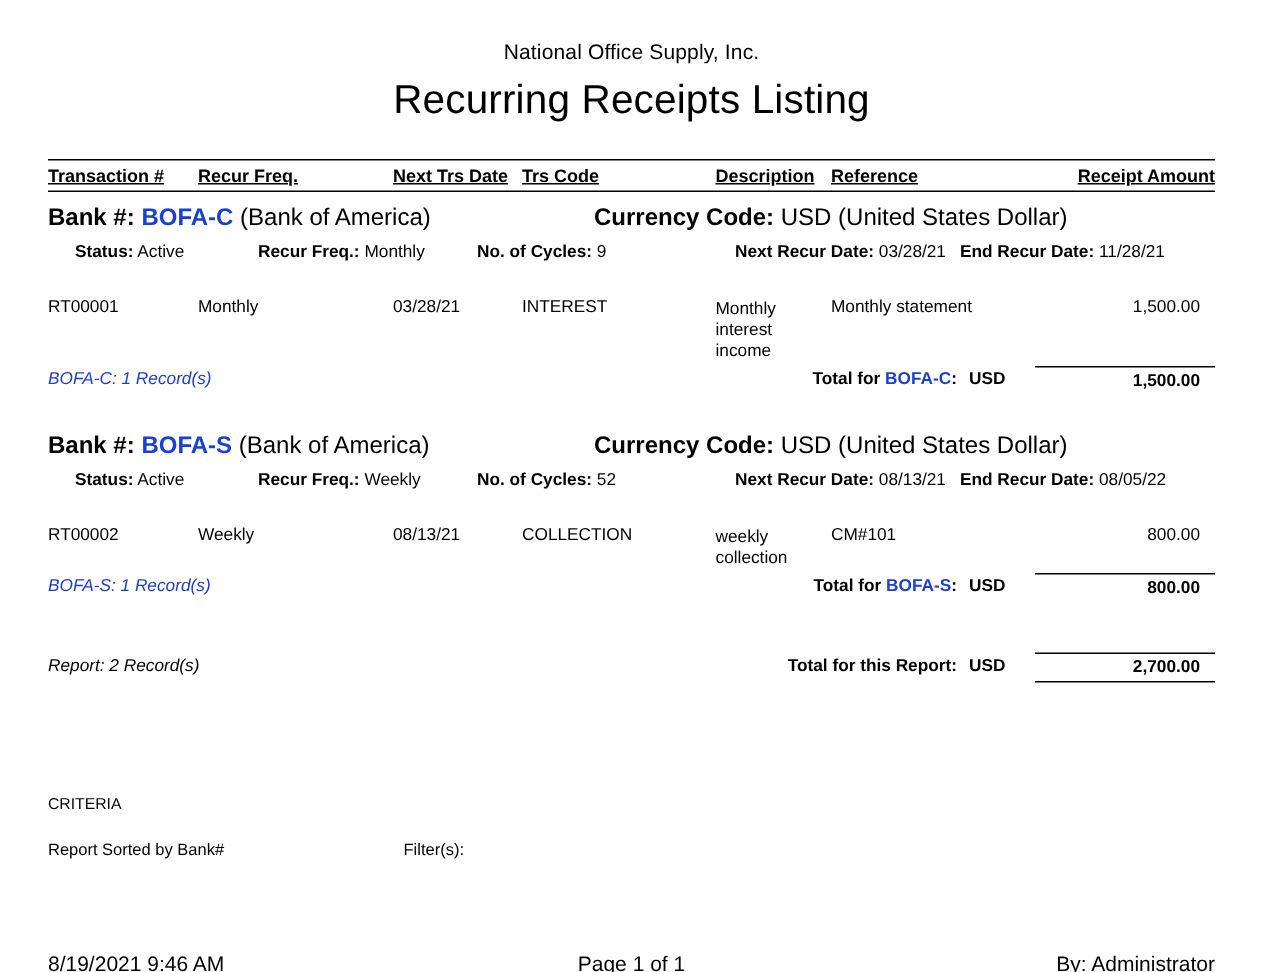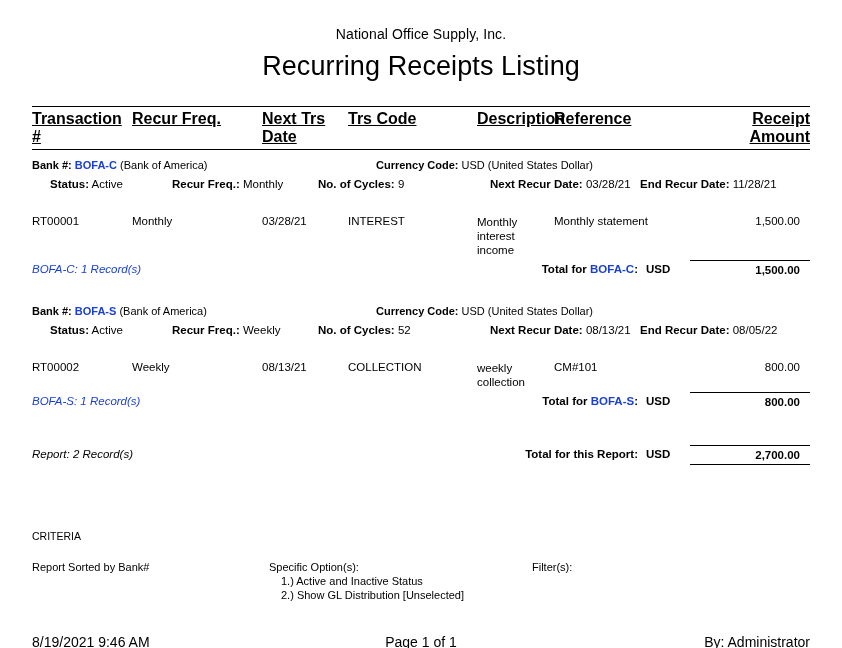--- a/index.html
+++ b/index.html
@@ -40,38 +40,39 @@
     margin-top: 24px;
     border-top: 1.5px solid #000;
     border-bottom: 1.5px solid #000;
     padding: 3px 0 3px 0;
   }
   .row {
     display: flex;
     align-items: flex-start;
   }
   .col-head-wrap .row {
-    font-size: 16px;
+    font-size: 12px;
     font-weight: bold;
   }
   .c-trs     { width: 100px; flex: 0 0 100px; }
   .c-freq    { width: 130px; flex: 0 0 130px; }
   .c-date    { width: 86px;  flex: 0 0 86px;  }
   .c-code    { width: 88px;  flex: 0 0 88px;  }
   .c-desc    { width: 118px; flex: 0 0 118px; padding-left: 41px; }
   .c-ref     { width: 140px; flex: 0 0 140px; }
   .c-amt     { flex: 1 1 auto; text-align: right; }
   .underline-head { text-decoration: underline; }
 
   
   .bank-group { margin-top: 9px; }
   .bank-line {
-    font-size: 11px;
+    font-size: 16px;
     display: flex;
     align-items: flex-end;
+    gap: 20px;
   }
   .bank-line .seg-left { width: 344px; flex: 0 0 344px; }
   .lbl { font-weight: bold; }
   .blue { color: #1a3fd4; font-weight: bold; }
   .status-line {
     font-size: 11.5px;
     margin-top: 7px;
     display: flex;
     align-items: baseline;
     padding-left: 18px;
@@ -325,25 +326,20 @@
   <div class="report-total">
     <div class="rt-left">Report: 2 Record(s)</div>
     <div class="rt-mid">Total for this Report:</div>
     <div class="rt-cur">USD</div>
     <div class="rt-amt">2,700.00</div>
   </div>
 
   <div class="criteria-title">CRITERIA</div>
   <div class="criteria-body">
     <div class="cb1">Report Sorted by Bank#</div>
-    <div class="cb2">
-      <div>Specific Option(s):</div>
-      <div class="sub">1.) Active and Inactive Status</div>
-      <div class="sub">2.) Show GL Distribution [Unselected]</div>
-    </div>
     <div class="cb3">Filter(s):</div>
   </div>
 
   <div class="footer">
     <div class="f-left">8/19/2021 9:46 AM</div>
     <div class="f-mid">Page 1 of 1</div>
     <div class="f-right">By: Administrator</div>
   </div>
 
 </div>

